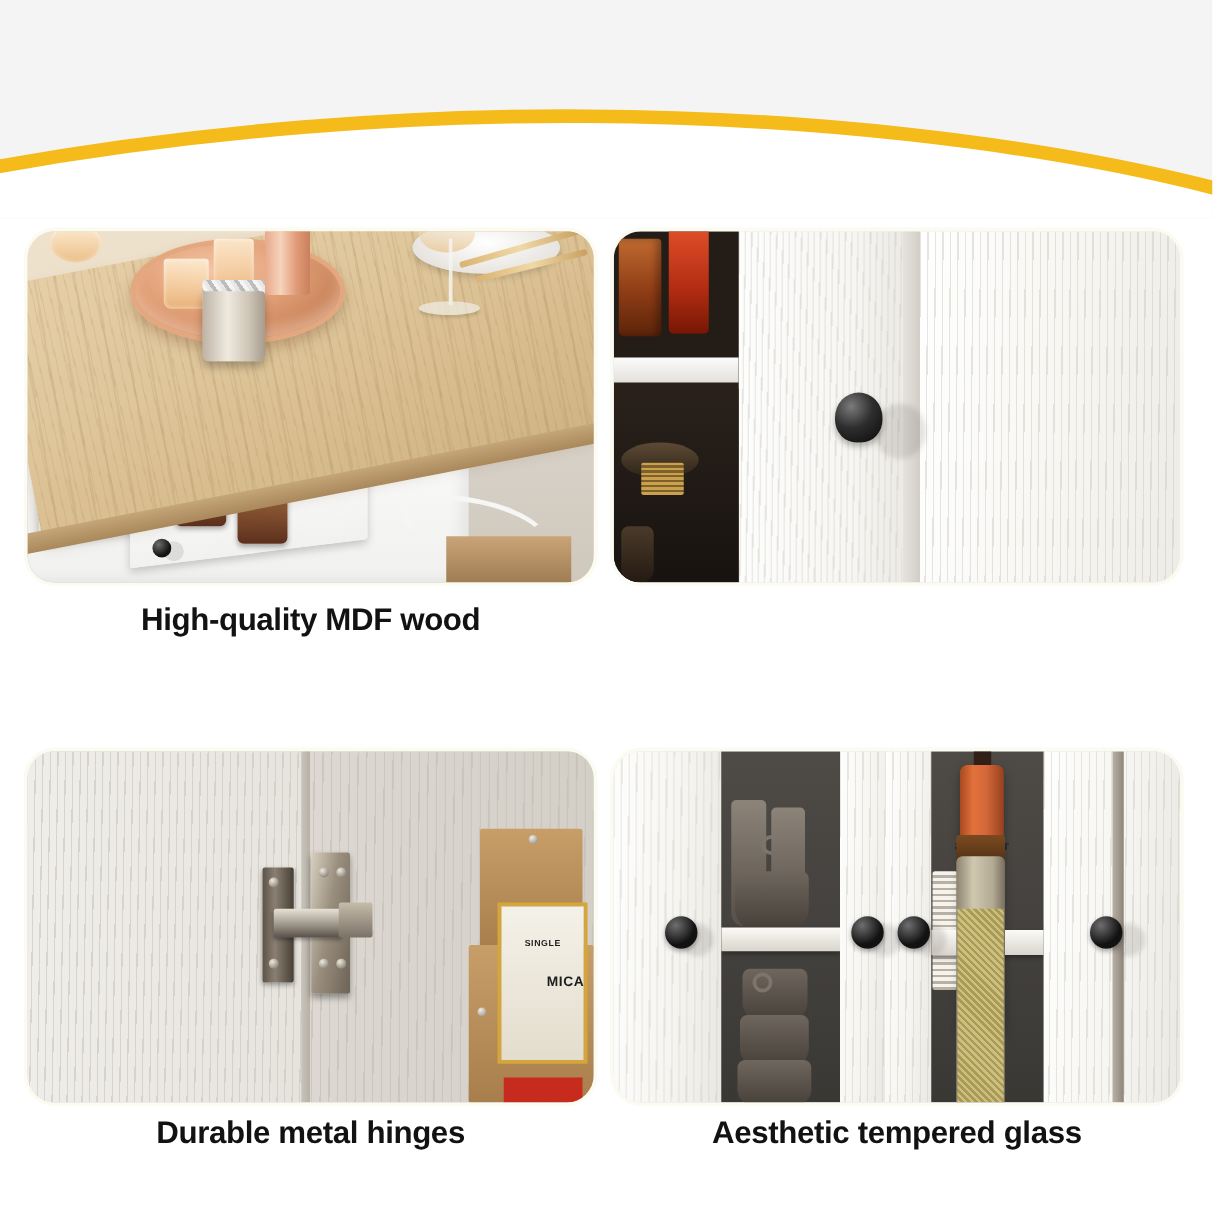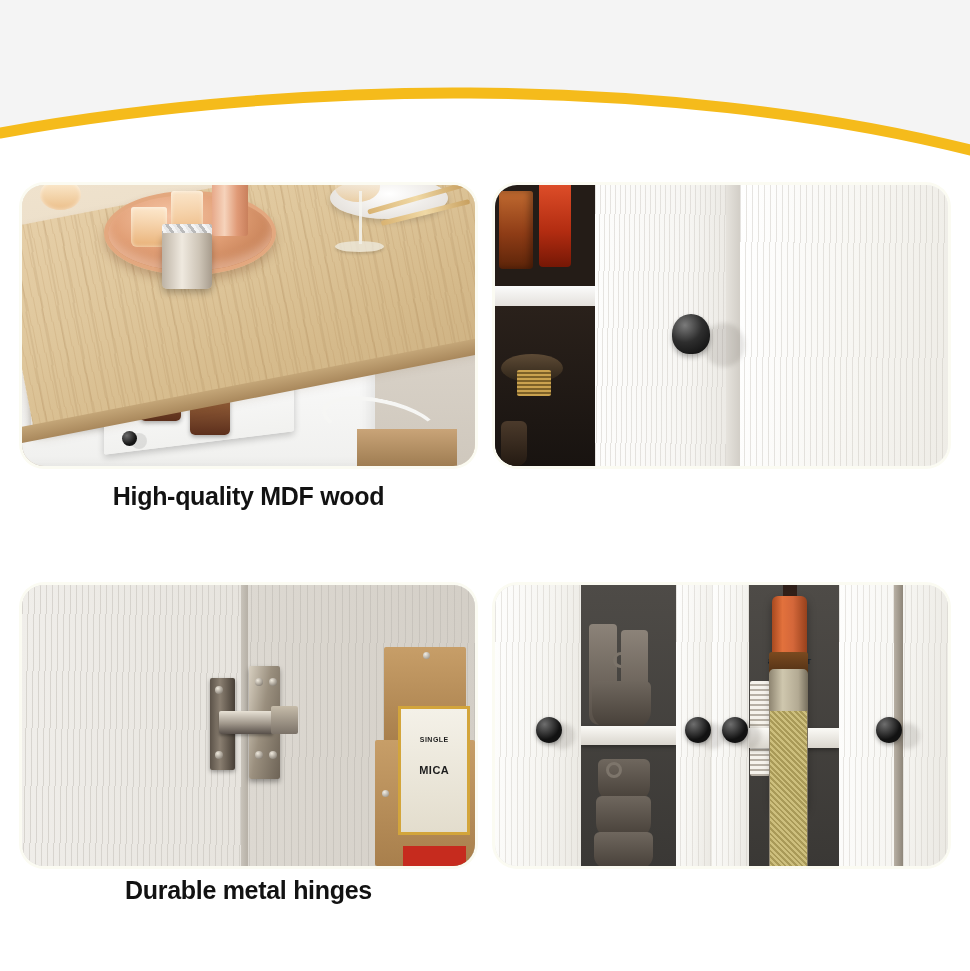--- a/index.html
+++ b/index.html
@@ -39,20 +39,21 @@
   
   #feature-grid {
     position:absolute;
     left:22px; top:185px;
     width:926px; height:775px;
     display:grid;
     grid-template-columns:453px 453px;
     grid-template-rows:400px 375px;
     column-gap:20px;
     row-gap:0px;
+    gap:16px;
   }
   .feature-card { position:relative; }
   .photo-frame {
     position:relative;
     width:453px; height:281px;
     border-radius:22px;
     overflow:hidden;
     background:#ddd;
     box-shadow:0 0 0 3px #fbfbf2;
   }
@@ -563,21 +564,21 @@
         <div class="hg-arm"></div>
         <div class="hg-cup"></div>
 
         <div class="hg-bag hg-bag-a"></div>
         <div class="hg-bag-screw" style="right:10%;top:24%;"></div>
         <div class="hg-bag hg-bag-b"></div>
         <div class="hg-bag-screw" style="right:19%;top:73%;"></div>
         <div class="hg-bag-screw" style="right:6%;top:73%;"></div>
         <div class="hg-label">
           <div class="hg-label-txt" style="top:22%;">SINGLE</div>
-          <div class="hg-label-txt" style="top:45%;font-size:11px;">MICA</div>
+          <div class="hg-label-txt" style="top:45%;font-size:11px;text-align:right;">MICA</div>
         </div>
         <div class="hg-label-red"></div>
       </div>
     </div>
     <div class="caption one-line">
       <div>Durable metal hinges</div>
     </div>
   </div>
 
   <div class="feature-card">
@@ -622,15 +623,18 @@
         <div class="gl-knob-shadow" style="left:12%;top:49%;"></div>
         <div class="gl-knob" style="left:9%;top:47%;"></div>
         <div class="gl-knob-shadow" style="left:45%;top:49%;"></div>
         <div class="gl-knob" style="left:42%;top:47%;"></div>
         <div class="gl-knob-shadow" style="left:53%;top:49%;"></div>
         <div class="gl-knob" style="left:50%;top:47%;"></div>
         <div class="gl-knob-shadow" style="left:88%;top:49%;"></div>
         <div class="gl-knob" style="left:84%;top:47%;"></div>
       </div>
     </div>
+    <div class="caption one-line">
+      <div>Aesthetic tempered glass</div>
+    </div>
   </div>
 
 </div>
 
 </body></html>

